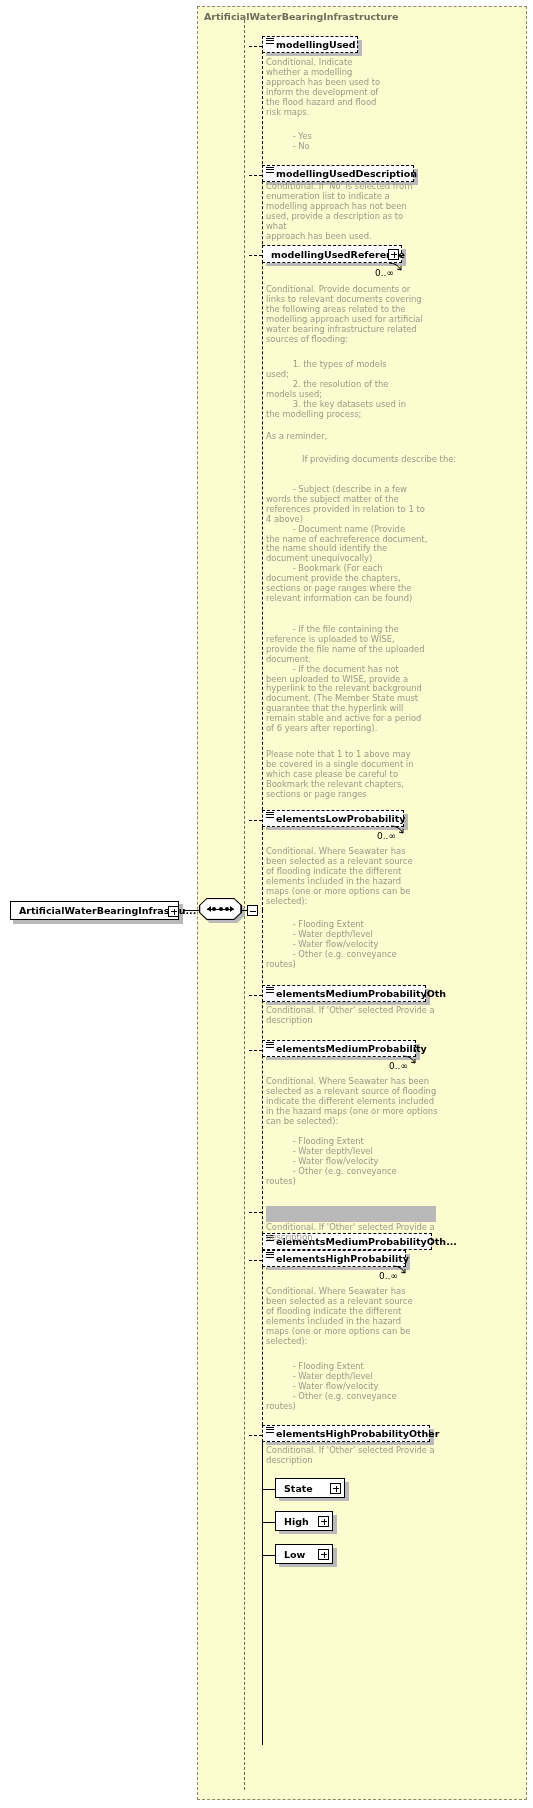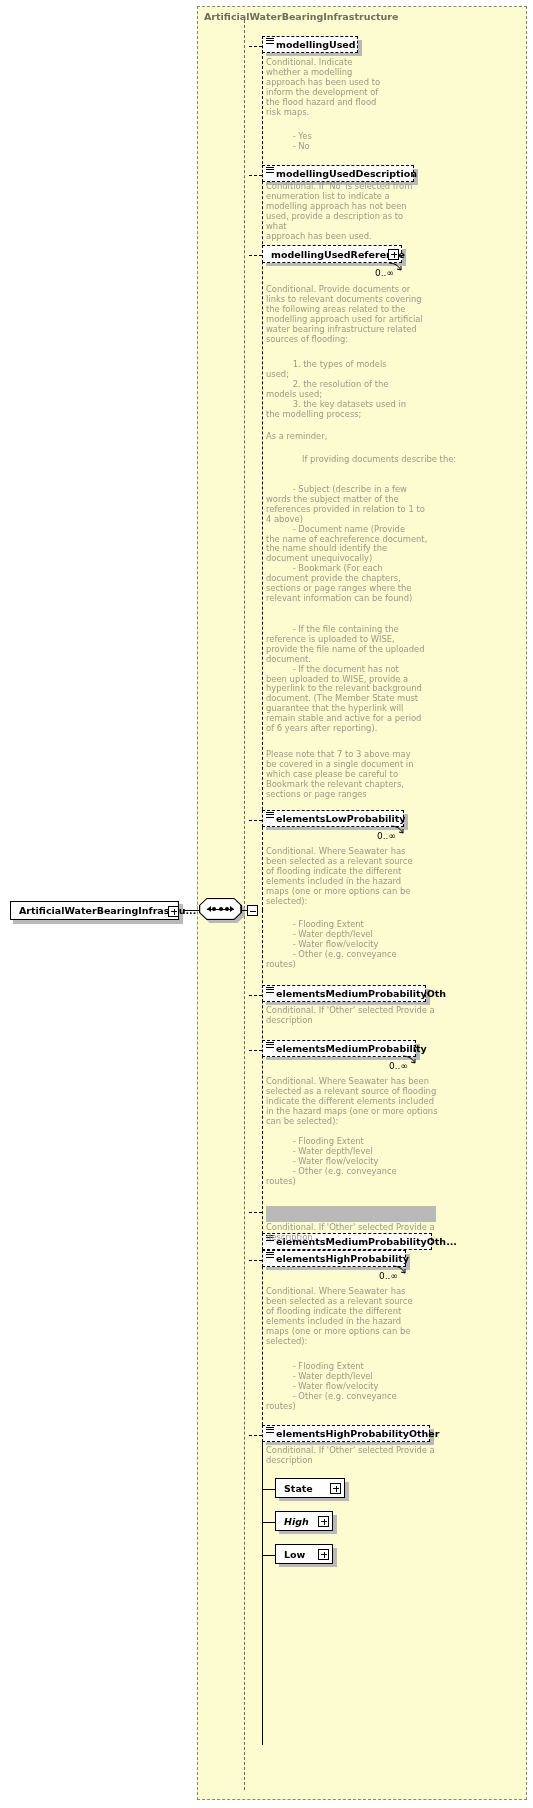--- a/index.html
+++ b/index.html
@@ -265,21 +265,21 @@
 reference is uploaded to WISE,
 provide the file name of the uploaded
 document.
           - If the document has not
 been uploaded to WISE, provide a
 hyperlink to the relevant background
 document. (The Member State must
 guarantee that the hyperlink will
 remain stable and active for a period
 of 6 years after reporting).</div>
-<div class="doc" style="left:266px;top:750px;width:170px;">Please note that 7 to 3 above may
+<div class="doc" style="left:266px;top:750px;width:170px;">Please note that 1 to 1 above may
 be covered in a single document in
 which case please be careful to
 Bookmark the relevant chapters,
 sections or page ranges</div>
 
 <div class="elbow" style="left:249px;top:820px;">
   <div class="h" style="left:0;top:0;width:13px;"></div>
 </div>
 <div class="node optional" style="left:262px;top:810px;width:150px;height:20px;">
   <div class="shadow" style="left:4px;top:4px;width:142px;height:16px;"></div>
@@ -436,21 +436,21 @@
     <span class="label">State</span>
   </div>
   <div class="plus" style="left:55px;top:4.5px;"></div>
 </div>
 
 <div class="elbow solid" style="left:262px;top:1522px;">
   <div class="h" style="left:0;top:0;width:13px;"></div>
 </div>
 <div class="node required" style="left:275px;top:1511px;width:62px;height:23px;">
   <div class="shadow" style="left:4px;top:4px;width:58px;height:19px;"></div>
-  <div class="box" style="width:58px;height:20px;font-style:italic;">
+  <div class="box" style="width:58px;height:20px;">
     <span class="label">High</span>
   </div>
   <div class="plus" style="left:43px;top:4.5px;"></div>
 </div>
 
 <div class="elbow solid" style="left:262px;top:1555px;">
   <div class="h" style="left:0;top:0;width:13px;"></div>
 </div>
 <div class="node required" style="left:275px;top:1544px;width:62px;height:23px;">
   <div class="shadow" style="left:4px;top:4px;width:58px;height:19px;"></div>

